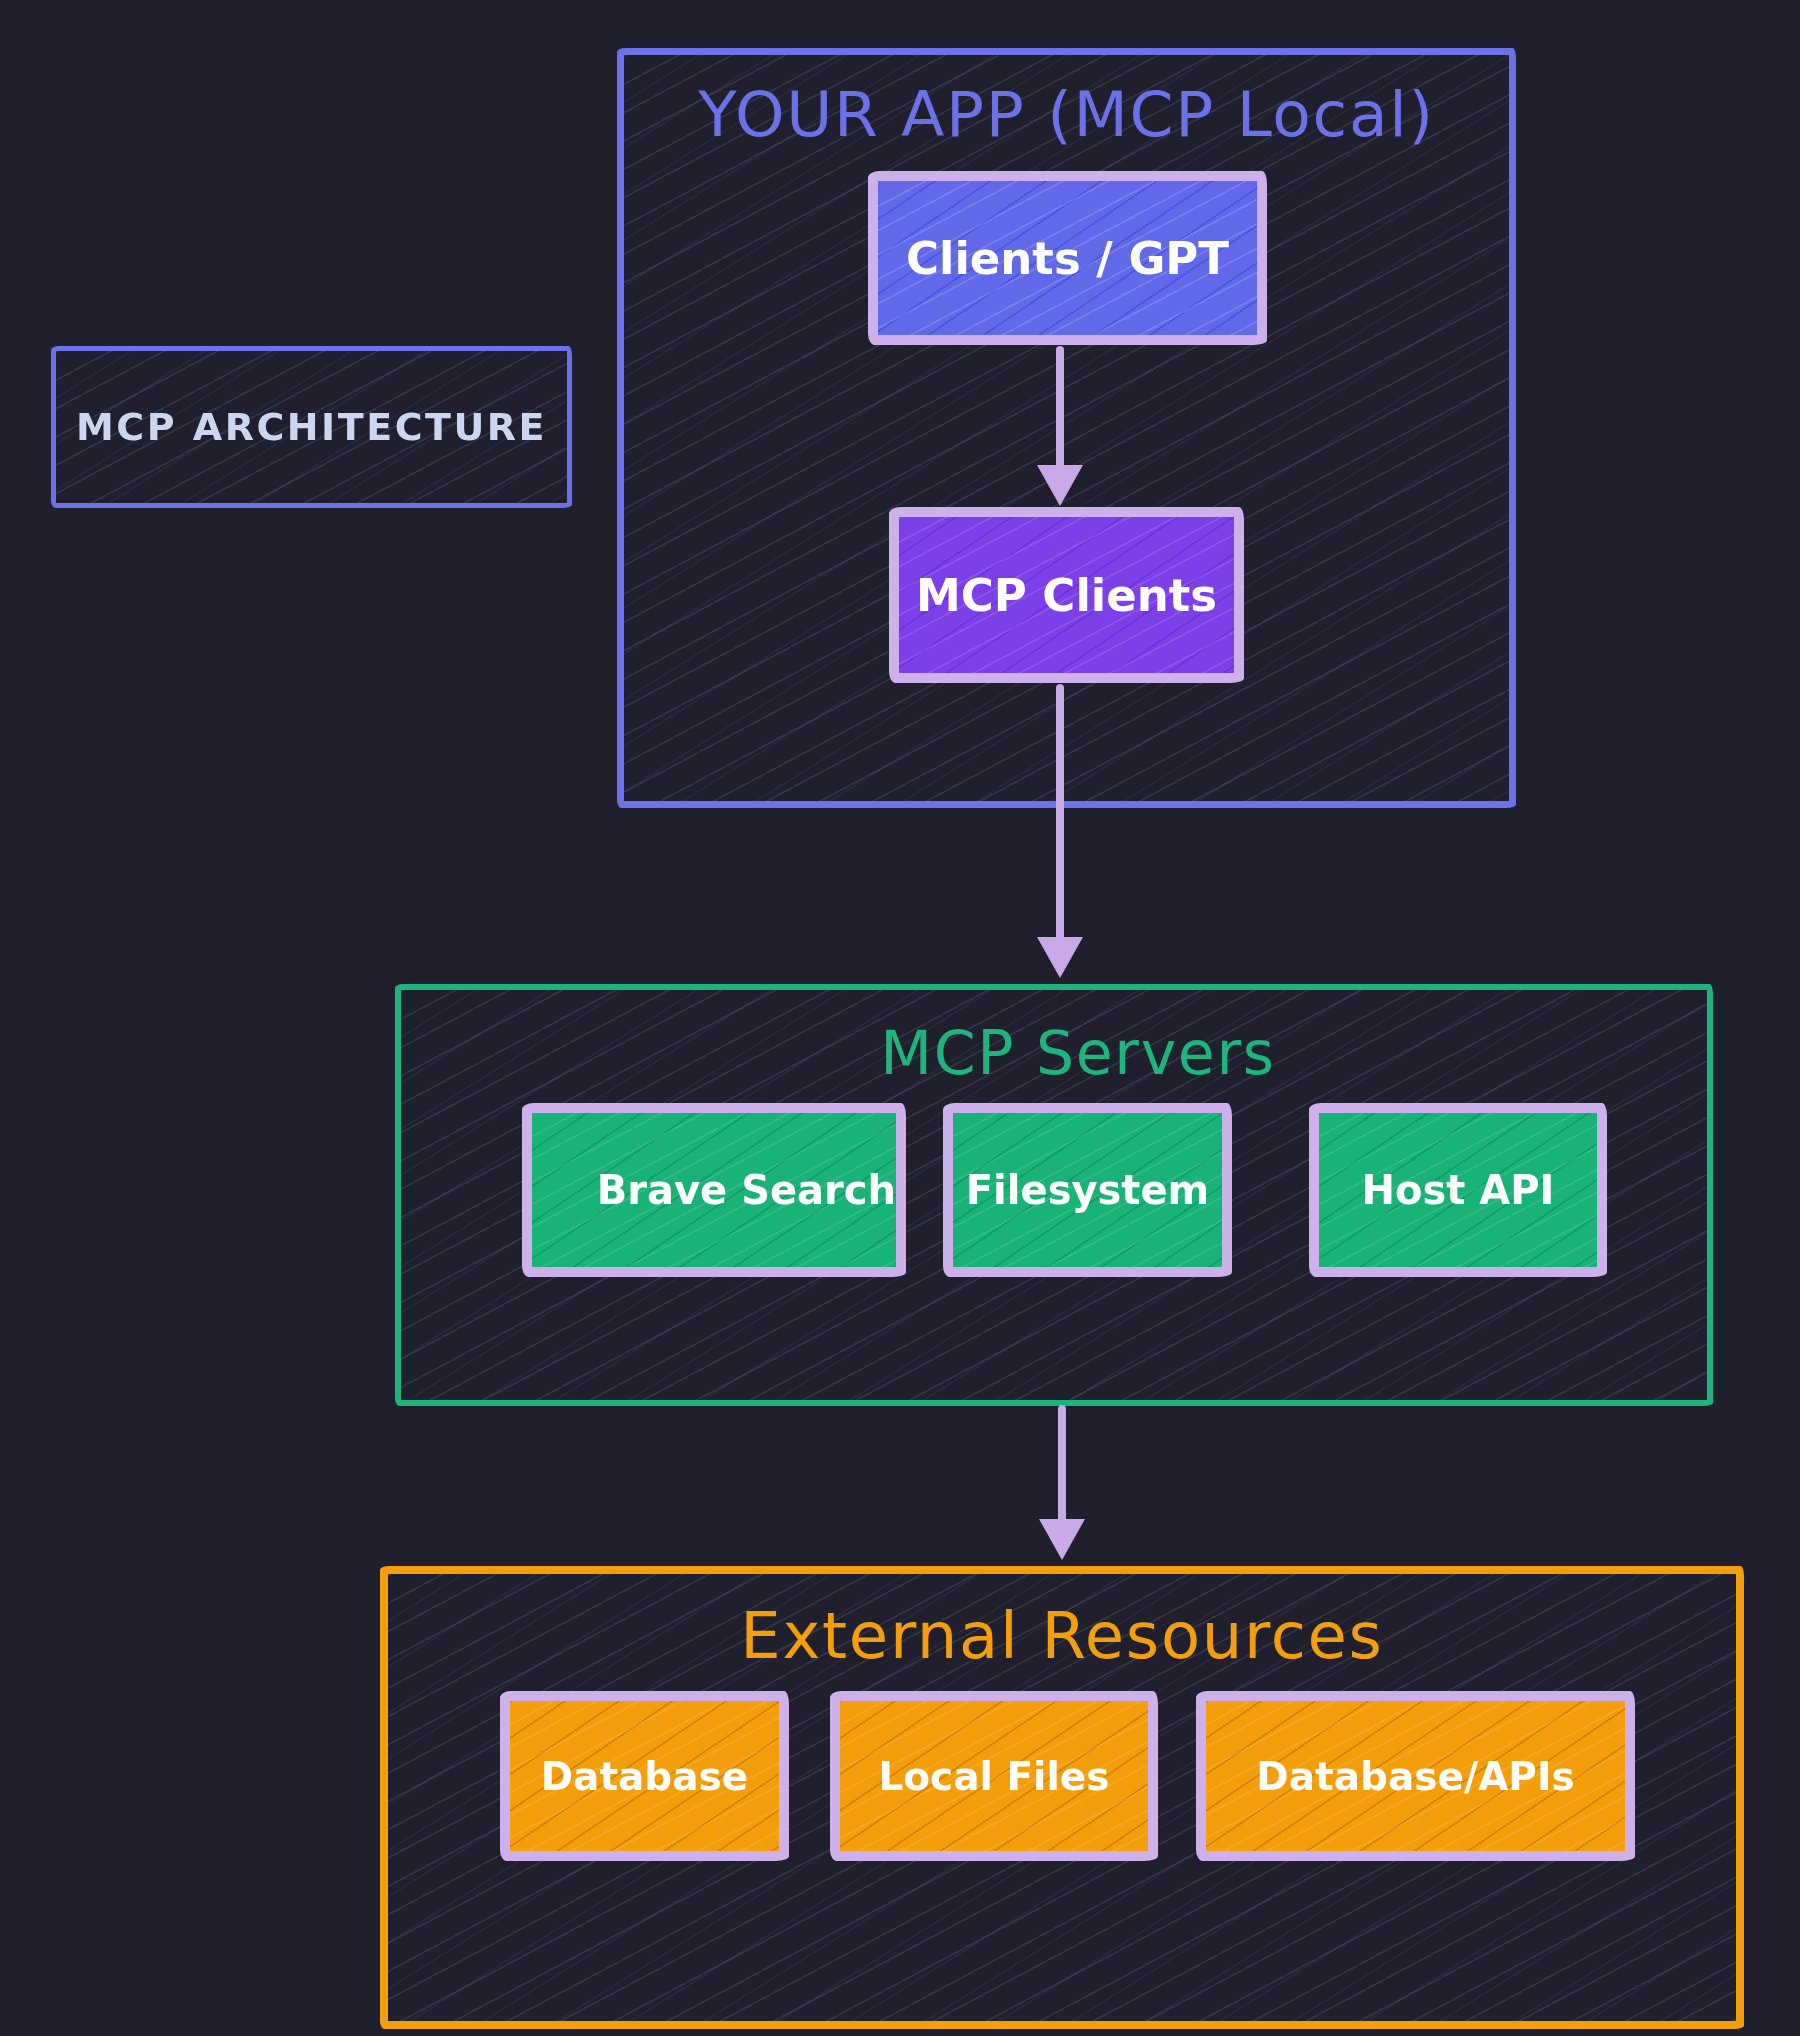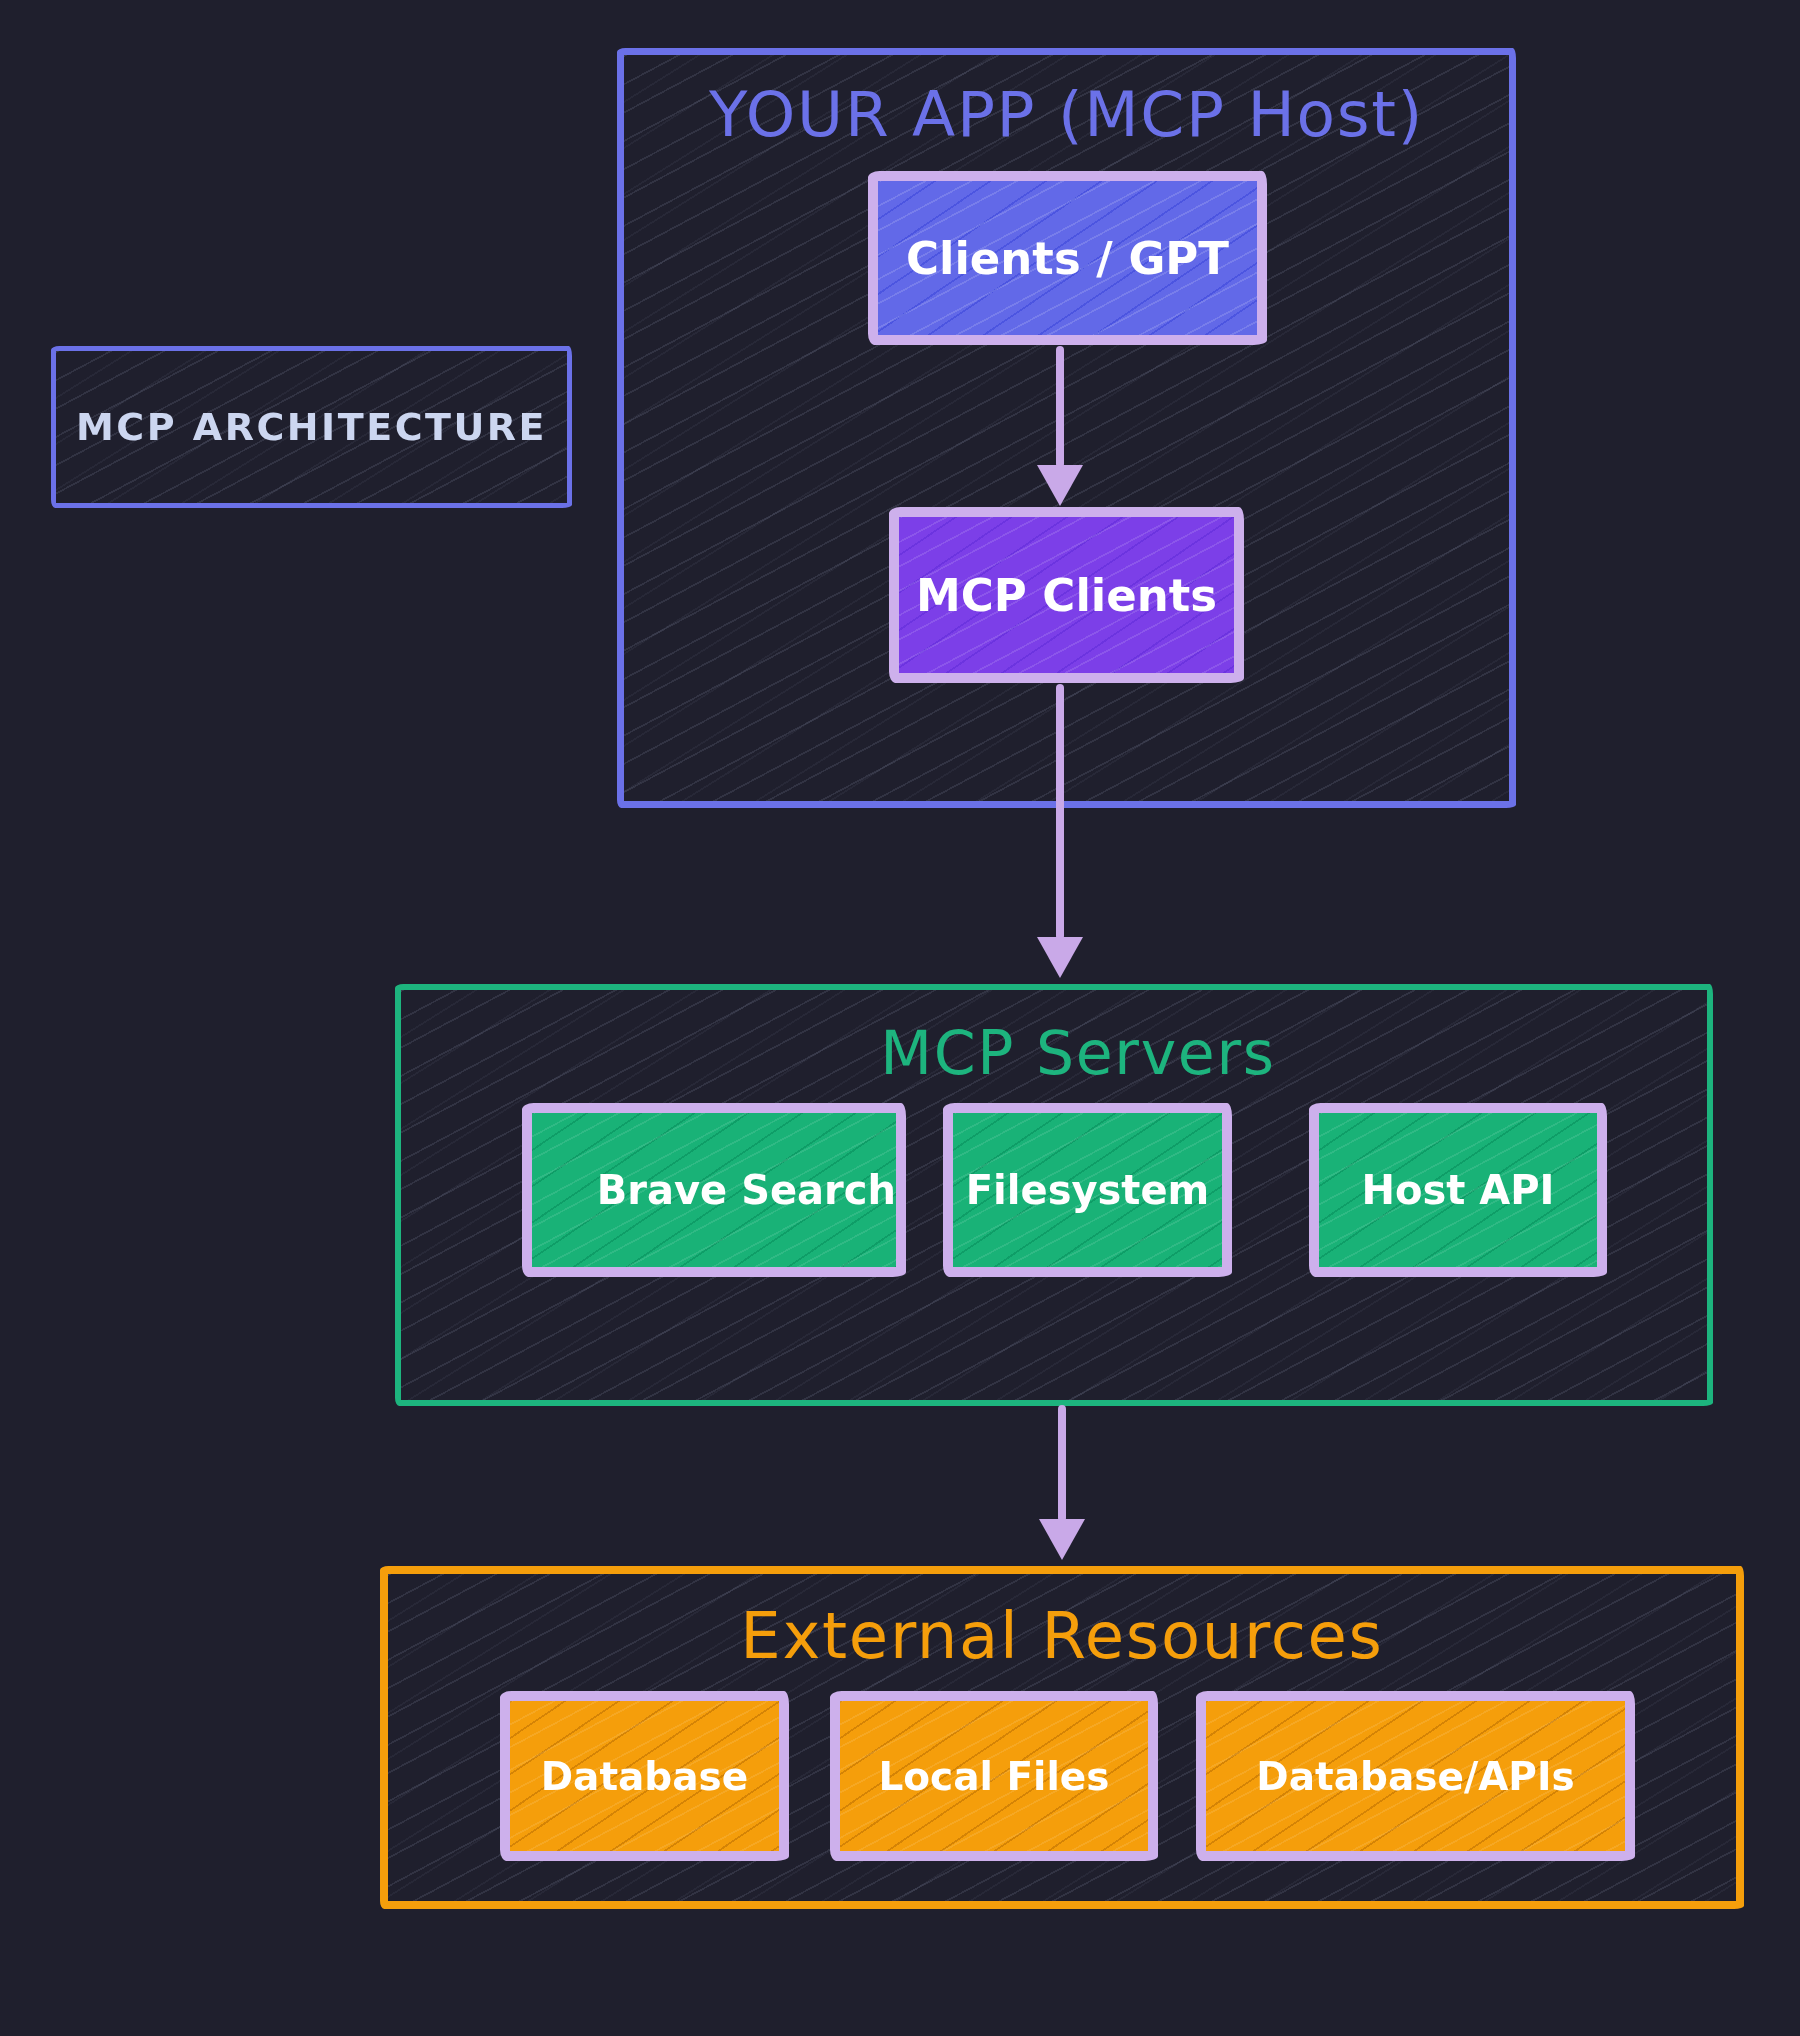--- a/index.html
+++ b/index.html
@@ -55,21 +55,21 @@
     left:617px;top:48px;width:899px;height:760px;
     border:7.4px solid var(--blue);
   }
   #host-title{top:23px;color:var(--blue);font-size:63px;}
   #servers-box{
     left:395px;top:984px;width:1318px;height:422px;
     border:6.6px solid var(--green);
   }
   #servers-title{top:28px;color:var(--green);font-size:60px;padding-left:48px;}
   #resources-box{
-    left:380px;top:1566px;width:1364px;height:343px;
+    left:380px;top:1566px;width:1364px;height:463px;
     border:8.3px solid var(--orange);
   }
   #resources-title{top:25px;color:var(--orange);font-size:64px;}
 
   
   .node{
     position:absolute;
     border:10.7px solid var(--lavender);
     border-radius:11.6px 5px 13.2px 6.6px / 6.6px 13.2px 5px 11.6px;
     display:flex;align-items:center;justify-content:center;
@@ -140,21 +140,21 @@
 </head>
 <body>
 
 <div id="canvas">
 
   <div class="box dark-hatch" id="label-box">
     <span class="label-text">MCP ARCHITECTURE</span>
   </div>
 
   <div class="box dark-hatch" id="host-box">
-    <div class="container-title" id="host-title">YOUR APP (MCP Host)</div>
+    <div class="container-title" id="host-title">YOUR APP (MCP Local)</div>
 
     <div class="node" id="claude-node">
       <span>Clients / GPT</span>
     </div>
 
     <div class="arrow" id="arrow-model-to-clients"></div>
 
     <div class="node" id="clients-node">
       <span>MCP Clients</span>
     </div>

